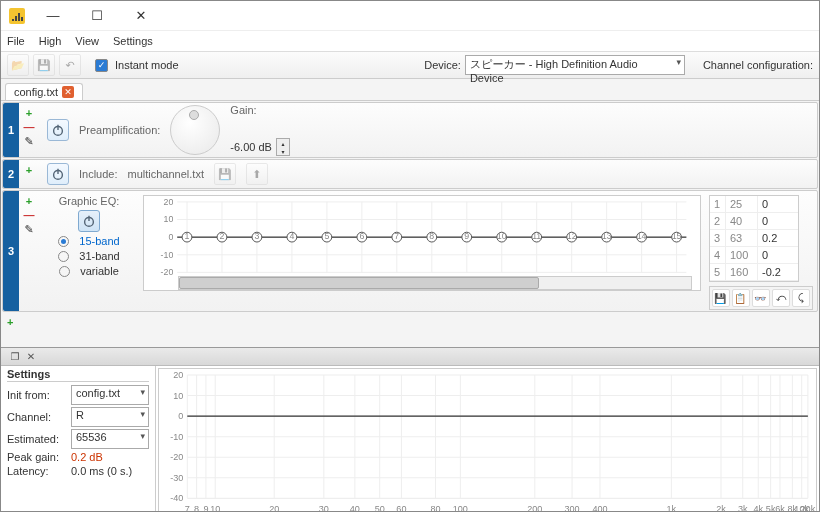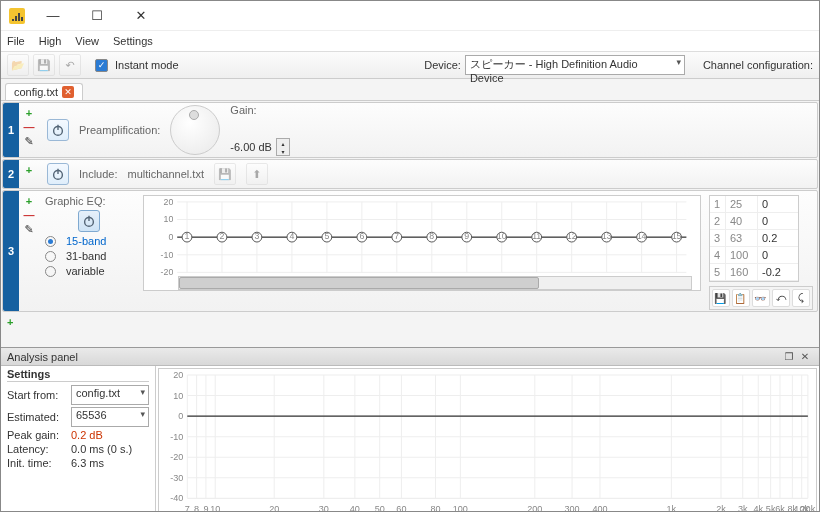--- a/index.html
+++ b/index.html
@@ -30,21 +30,21 @@
 .power{width:22px;height:22px;border:1px solid #9ab8d6;border-radius:3px;display:flex;align-items:center;justify-content:center;background:linear-gradient(#f4f9ff,#dfeefb)}
 .power svg{width:14px;height:14px}
 .knob{width:50px;height:50px;border:1px solid #ccc;border-radius:50%;background:radial-gradient(circle at 40% 35%,#fff,#e8e8e8);position:relative}
 .knob::after{content:"";position:absolute;width:8px;height:8px;background:#ddd;border:1px solid #aaa;border-radius:50%;left:18px;top:4px}
 .label{color:#666}
 .gainval{display:flex;align-items:center;gap:4px}
 .spinner{display:inline-flex;flex-direction:column;border:1px solid #aaa}
 .spinner span{width:12px;height:8px;font-size:6px;display:flex;align-items:center;justify-content:center;background:#eee}
 .chart{flex:1;height:96px;background:#fff;border:1px solid #ccc;position:relative;margin:4px}
 .chart svg{width:100%;height:100%}
-.eqcol{width:100px;display:flex;flex-direction:column;align-items:flex-start;gap:3px;padding:4px 6px}
+.eqcol{width:100px;display:flex;flex-direction:column;align-items:center;gap:3px;padding:4px 6px}
 .radio{display:flex;align-items:center;gap:10px}
 .radio .dot{width:11px;height:11px;border:1px solid #888;border-radius:50%;display:inline-flex;align-items:center;justify-content:center}
 .radio .dot.on::after{content:"";width:5px;height:5px;background:#2a7bd4;border-radius:50%}
 .valtable{width:90px;background:#fff;border:1px solid #ccc;margin:4px;font-size:10px}
 .valtable .row{display:flex;border-bottom:1px solid #eee}
 .valtable .row span{padding:2px 4px}
 .valtable .c1{width:16px;color:#888;border-right:1px solid #eee}
 .valtable .c2{width:32px;border-right:1px solid #eee;color:#888}
 .valtable .c3{flex:1}
 .toolicons{display:flex;gap:2px;padding:2px;background:#f4f4f4;border:1px solid #ccc;margin:0 4px 4px}
@@ -302,46 +302,45 @@
     </div>
   </div>
 
   <div class="addrow">
     <span class="plus">+</span>
   </div>
 </div>
 
 <div class="panel">
   <div class="panelhdr">
-    <span class="title">Analysis panel</span>
     <span class="pbtn">❐</span>
     <span class="pbtn">✕</span>
   </div>
   <div class="panelbody">
     <div class="settings">
       <div class="hdr">Settings</div>
       <div class="srow">
-          <span class="lbl">Start from:</span>
+          <span class="lbl">Init from:</span>
           <div class="select val"><span>config.txt</span></div>
+        </div>
+      <div class="srow">
+          <span class="lbl">Channel:</span>
+          <div class="select val"><span>R</span></div>
         </div>
       <div class="srow">
           <span class="lbl">Estimated:</span>
           <div class="select val"><span>65536</span></div>
         </div>
       <div class="srow">
           <span class="lbl">Peak gain:</span>
           <span class="red">0.2 dB</span>
         </div>
       <div class="srow">
           <span class="lbl">Latency:</span>
           <span>0.0 ms (0 s.)</span>
-        </div>
-      <div class="srow">
-          <span class="lbl">Init. time:</span>
-          <span>6.3 ms</span>
         </div>
 
     </div>
     <div class="anchart">
       <svg id="ansvg" viewBox="0 0 650 144">
           <line x1="28" y1="6" x2="642" y2="6" class="grid"></line>
           <text x="24" y="9" text-anchor="end">20</text>
           <line x1="28" y1="26.333333333333332" x2="642" y2="26.333333333333332" class="grid"></line>
           <text x="24" y="29.333333333333332" text-anchor="end">10</text>
           <line x1="28" y1="46.666666666666664" x2="642" y2="46.666666666666664" class="grid"></line>

